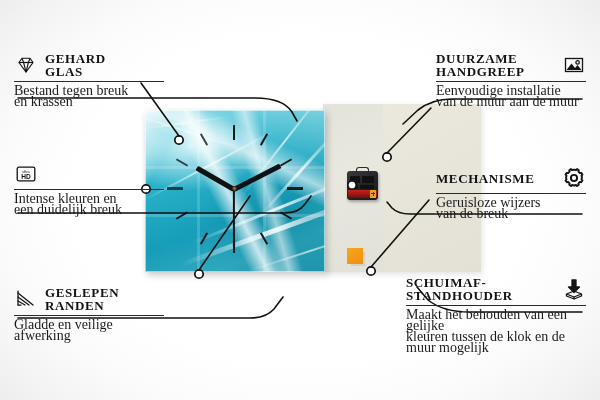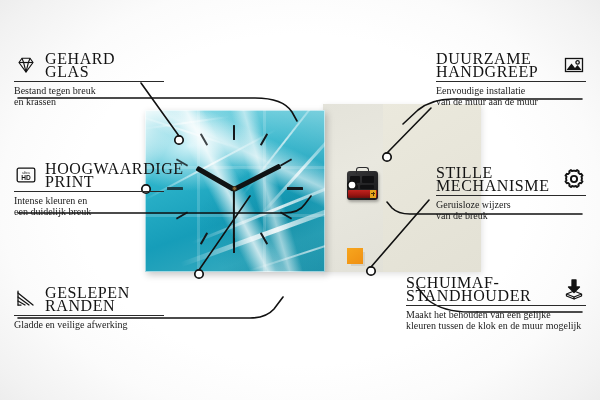--- a/index.html
+++ b/index.html
@@ -148,37 +148,37 @@
 
   
   .callout { position: absolute; width: 150px; }
   .callout.right { text-align: left; }
   .ctop {
     display: flex; align-items: center; gap: 7px;
   }
   .callout.right .ctop { flex-direction: row-reverse; }
   .ctitle {
     font-family: "Liberation Serif", serif;
-    font-weight: normal;
-    font-size: 16px;
+    font-weight: bold;
+    font-size: 13px;
     line-height: 13px;
     letter-spacing: .6px;
     color: #131313;
     text-transform: uppercase;
     flex: 1;
   }
   .ico { width: 24px; height: 24px; flex: 0 0 24px; color: #131313; }
   .ico svg { display: block; width: 100%; height: 100%; }
   .rule {
     height: 1px; background: #2a2a2a; margin: 3px 0 3px;
     width: 100%;
   }
   .cdesc {
     font-family: "Liberation Serif", serif;
-    font-size: 10px;
+    font-size: 14px;
     line-height: 11px;
     color: #1b1b1b;
   }
 
   
   #co-glas      { left: 14px;  top: 52px;  }
   #co-print     { left: 14px;  top: 162px; }
   #co-randen    { left: 14px;  top: 286px; }
   #co-handgreep { left: 436px; top: 52px;  }
   #co-mechanisme{ left: 436px; top: 166px; }
@@ -292,24 +292,20 @@
 
   <div class="callout" id="co-print">
     <div class="ctop">
       <span class="ico">
         <svg viewBox="0 0 24 24">
           <rect x="3.2" y="5.2" width="17.6" height="13.6" rx="1.6" fill="none" stroke="currentColor" stroke-width="1.3"></rect>
           <text x="12" y="11.3" text-anchor="middle" font-family="Liberation Sans, sans-serif" font-size="3.9" fill="currentColor">ultra</text>
           <text x="12" y="17.1" text-anchor="middle" font-family="Liberation Sans, sans-serif" font-size="6.6" font-weight="bold" fill="currentColor">HD</text>
         </svg>
       </span>
-      <div class="ctitle">
-        <div>HOOGWAARDIGE</div>
-        <div>PRINT</div>
-      </div>
     </div>
     <div class="rule"></div>
     <div class="cdesc">
       <div>Intense kleuren en</div>
       <div>een duidelijk breuk</div>
     </div>
   </div>
 
   <div class="callout" id="co-randen">
     <div class="ctop">
@@ -356,21 +352,20 @@
 
   <div class="callout right" id="co-mechanisme">
     <div class="ctop">
       <span class="ico">
         <svg viewBox="0 0 24 24" fill="none" stroke="currentColor" stroke-width="1.9">
           <path d="M12 3.6 l2.1 .45 .9 -1.0 1.75 1.3 -.35 1.3 1.5 1.5 1.3 -.35 1.3 1.75 -1.0 .9 .45 2.1 -.45 2.1 1.0 .9 -1.3 1.75 -1.3 -.35 -1.5 1.5 .35 1.3 -1.75 1.3 -.9 -1.0 -2.1 .45 -2.1 -.45 -.9 1.0 -1.75 -1.3 .35 -1.3 -1.5 -1.5 -1.3 .35 -1.3 -1.75 1.0 -.9 -.45 -2.1 .45 -2.1 -1.0 -.9 1.3 -1.75 1.3 .35 1.5 -1.5 -.35 -1.3 1.75 -1.3 .9 1.0 Z" stroke-linejoin="round"></path>
           <circle cx="12" cy="12" r="3.1"></circle>
         </svg>
       </span>
       <div class="ctitle">
-        <div>STILLE</div>
         <div>MECHANISME</div>
       </div>
     </div>
     <div class="rule"></div>
     <div class="cdesc">
       <div>Geruisloze wijzers</div>
       <div>van de breuk</div>
     </div>
   </div>
 

